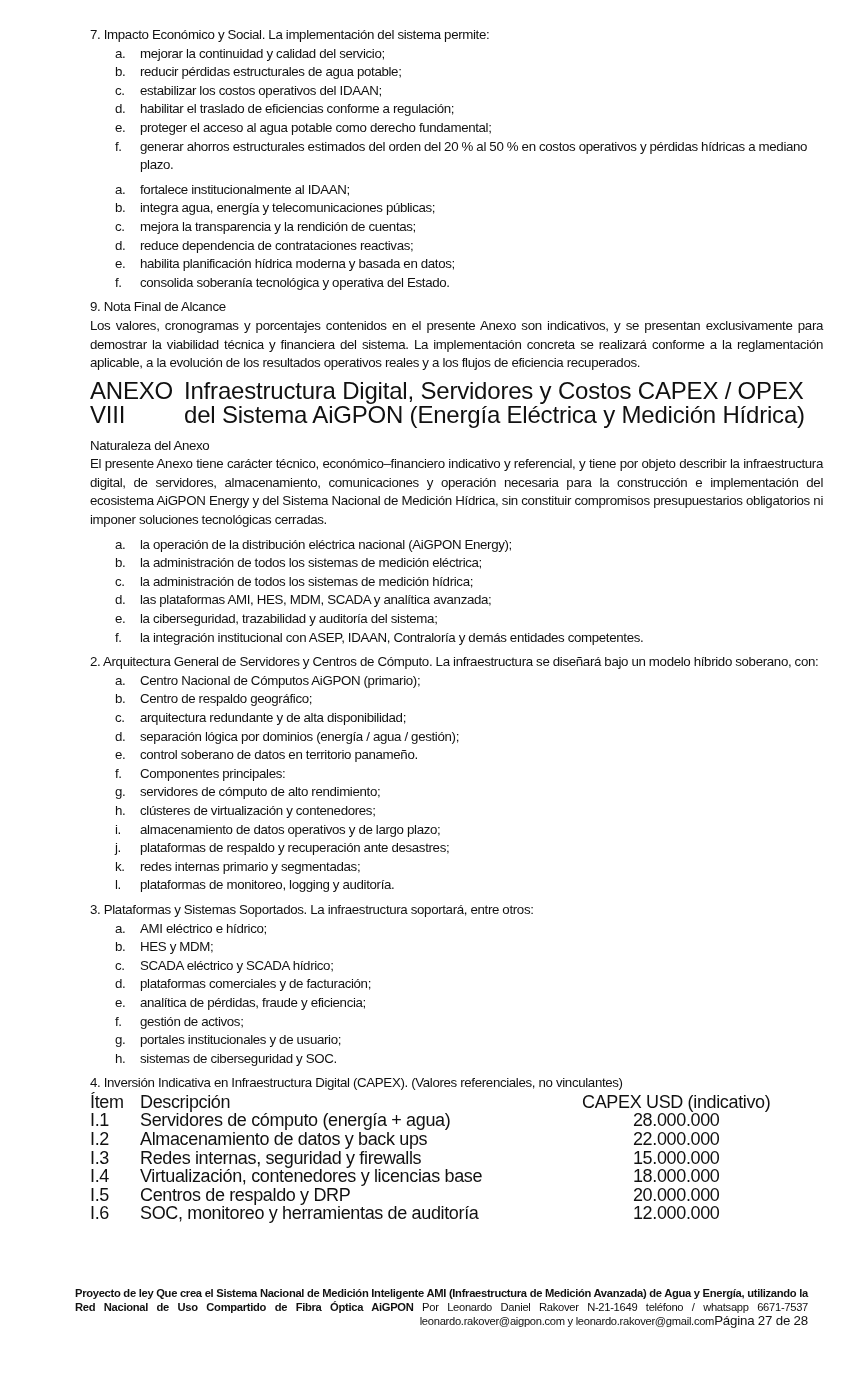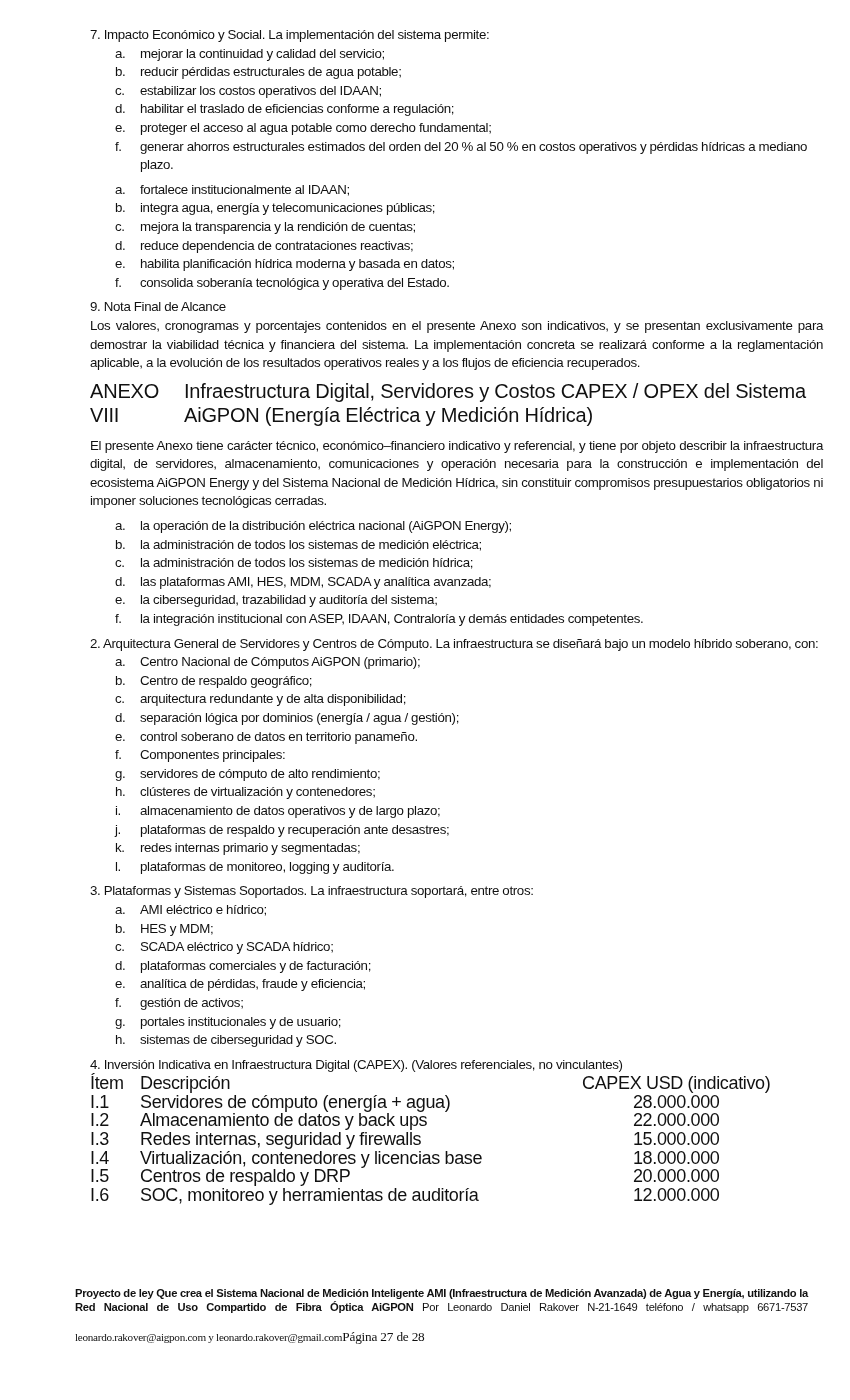--- a/index.html
+++ b/index.html
@@ -7,32 +7,32 @@
     width: 850px; height: 1400px; overflow: hidden; position: relative;
     font-family: "Liberation Sans", sans-serif; color: #111;
   }
   .page { position: absolute; left: 90px; top: 26px; width: 733px; }
   .txt { font-size: 13.3px; line-height: 18.6px; letter-spacing: -0.35px; }
   .para { text-align: justify; }
   .section { margin-bottom: 6px; }
   ol.alpha { list-style: none; margin: 0; padding: 0; }
   ol.alpha li { position: relative; padding-left: 50px; }
   ol.alpha li .mark { position: absolute; left: 25px; top: 0; }
-  .annex-title { display: flex; font-size: 20px; line-height: 24px; letter-spacing: -0.2px; margin: 4px 0 10px 0; }
+  .annex-title { display: flex; font-size: 24px; line-height: 24px; letter-spacing: -0.2px; margin: 4px 0 10px 0; }
   .annex-title .label { width: 94px; flex: none; }
   .annex-title .text { flex: 1; }
   table.capex { width: 702px; border-collapse: collapse; }
   table.capex td { padding: 0; font-size: 18px; line-height: 18.6px; letter-spacing: -0.35px; vertical-align: top; }
   table.capex td.item { width: 50px; }
   table.capex td.amount { text-align: center; }
   .footer { position: absolute; left: 75px; top: 1286px; width: 733px; font-size: 11.2px; line-height: 14px; letter-spacing: -0.3px; }
   .footer .lead { text-align: justify; text-align-last: justify; }
   .footer b { font-weight: bold; }
-  .footer .bottom { display: flex; justify-content: flex-start; align-items: baseline; font-family: Liberation Serif, serif; }
-  .footer .pagenum { font-size: 13.3px; letter-spacing: -0.2px; margin-top: 16px; }
+  .footer .bottom { display: flex; justify-content: flex-end; align-items: baseline; }
+  .footer .pagenum { font-size: 13.3px; letter-spacing: -0.2px; }
 </style>
 </head>
 <body>
 
 <div class="page">
 
   <div class="section txt">
     <div>7. Impacto Económico y Social. La implementación del sistema permite:</div>
     <ol class="alpha">
         <li><span class="mark">a.</span><span>mejorar la continuidad y calidad del servicio;</span></li>
@@ -59,20 +59,21 @@
     <div>9. Nota Final de Alcance</div>
     <div class="para">Los valores, cronogramas y porcentajes contenidos en el presente Anexo son indicativos, y se presentan exclusivamente para demostrar la viabilidad técnica y financiera del sistema. La implementación concreta se realizará conforme a la reglamentación aplicable, a la evolución de los resultados operativos reales y a los flujos de eficiencia recuperados.</div>
   </div>
 
   <div class="annex-title">
     <div class="label">ANEXO VIII</div>
     <div class="text">Infraestructura Digital, Servidores y Costos CAPEX / OPEX del Sistema AiGPON (Energía Eléctrica y Medición Hídrica)</div>
   </div>
 
   <div class="section txt">
+    <div>Naturaleza del Anexo</div>
     <div class="para">El presente Anexo tiene carácter técnico, económico–financiero indicativo y referencial, y tiene por objeto describir la infraestructura digital, de servidores, almacenamiento, comunicaciones y operación necesaria para la construcción e implementación del ecosistema AiGPON Energy y del Sistema Nacional de Medición Hídrica, sin constituir compromisos presupuestarios obligatorios ni imponer soluciones tecnológicas cerradas.</div>
   </div>
 
   <div class="section txt">
     <ol class="alpha">
         <li><span class="mark">a.</span><span>la operación de la distribución eléctrica nacional (AiGPON Energy);</span></li>
         <li><span class="mark">b.</span><span>la administración de todos los sistemas de medición eléctrica;</span></li>
         <li><span class="mark">c.</span><span>la administración de todos los sistemas de medición hídrica;</span></li>
         <li><span class="mark">d.</span><span>las plataformas AMI, HES, MDM, SCADA y analítica avanzada;</span></li>
         <li><span class="mark">e.</span><span>la ciberseguridad, trazabilidad y auditoría del sistema;</span></li>

